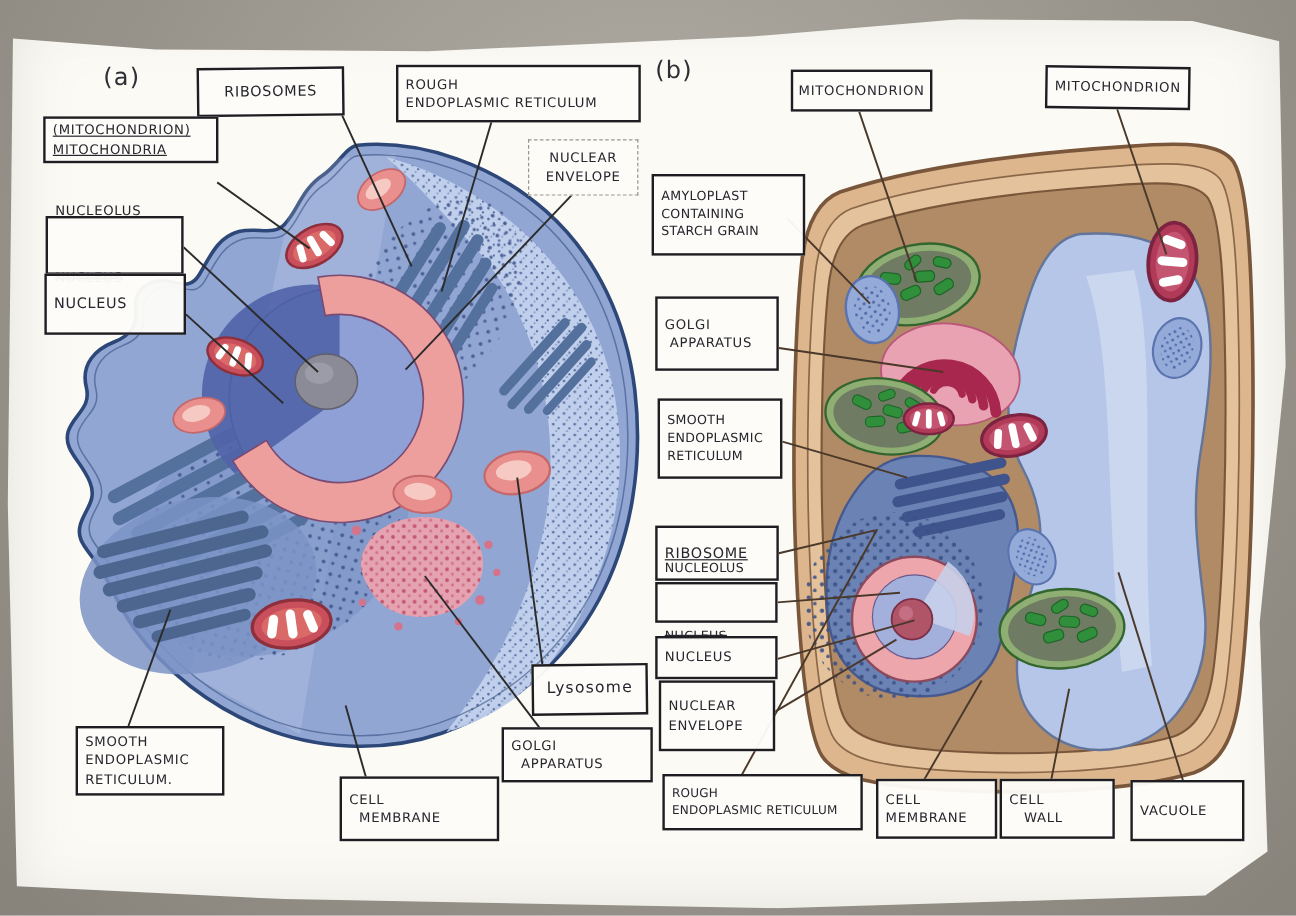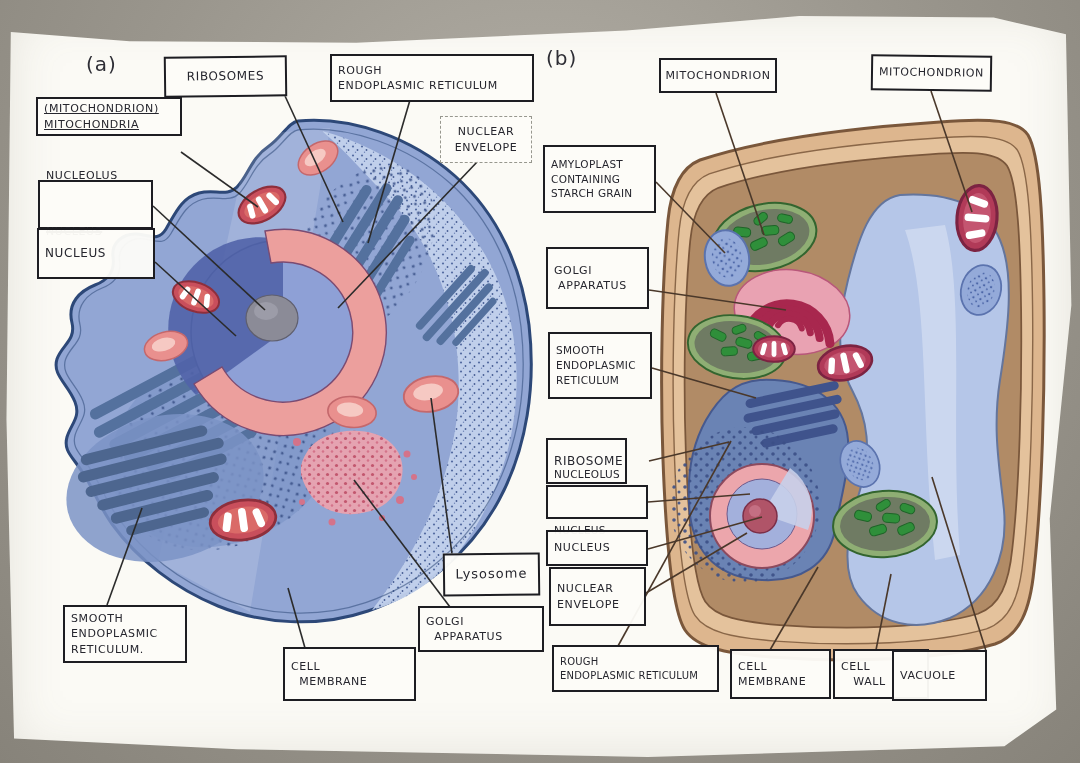--- a/index.html
+++ b/index.html
@@ -260,35 +260,35 @@
 RETICULUM.</div>
 <div class="lb f11" style="left:283px;top:647px;width:133px;height:54px;">CELL
   MEMBRANE</div>
 <div class="lb f11" style="left:418px;top:606px;width:126px;height:46px;">GOLGI
   APPARATUS</div>
 <div class="lb hand center r-1" style="left:443px;top:553px;width:97px;height:43px;">Lysosome</div>
 
 <div class="panel-letter" style="left:546px;top:46px;">(b)</div>
 <div class="lb f11 center" style="left:659px;top:58px;width:118px;height:35px;">MITOCHONDRION</div>
 <div class="lb f11 center r1" style="left:871px;top:55px;width:121px;height:36px;">MITOCHONDRION</div>
-<div class="lb f10" style="left:543px;top:145px;width:113px;height:68px;">AMYLOPLAST
+<div class="lb f10" style="left:543px;top:145px;width:128px;height:68px;">AMYLOPLAST
 CONTAINING
 STARCH GRAIN</div>
 <div class="lb f11" style="left:546px;top:247px;width:103px;height:62px;">GOLGI
  APPARATUS</div>
 <div class="lb f10" style="left:548px;top:332px;width:104px;height:67px;">SMOOTH
 ENDOPLASMIC
 RETICULUM</div>
-<div class="lb" style="left:546px;top:438px;width:81px;height:46px;">RIBOSOME</div>
+<div class="lb" style="left:546px;top:438px;width:103px;height:46px;text-decoration:underline;">RIBOSOME</div>
 <div class="lb f10 tight" style="left:546px;top:485px;width:102px;height:34px;">
   <span>NUCLEOLUS</span>
   <span class="struck">NUCLEUS</span>
 </div>
 <div class="lb f11" style="left:546px;top:530px;width:102px;height:36px;">NUCLEUS</div>
 <div class="lb f11" style="left:549px;top:567px;width:97px;height:59px;">NUCLEAR
 ENVELOPE</div>
 <div class="lb f9" style="left:552px;top:645px;width:167px;height:47px;">ROUGH
 ENDOPLASMIC RETICULUM</div>
 <div class="lb f11" style="left:730px;top:649px;width:101px;height:50px;">CELL
 MEMBRANE</div>
 <div class="lb f11" style="left:833px;top:649px;width:96px;height:50px;">CELL
    WALL</div>
-<div class="lb f11" style="left:892px;top:650px;width:95px;height:51px;">VACUOLE</div>
+<div class="lb f11" style="left:942px;top:650px;width:95px;height:51px;">VACUOLE</div>
 
 </body></html>

